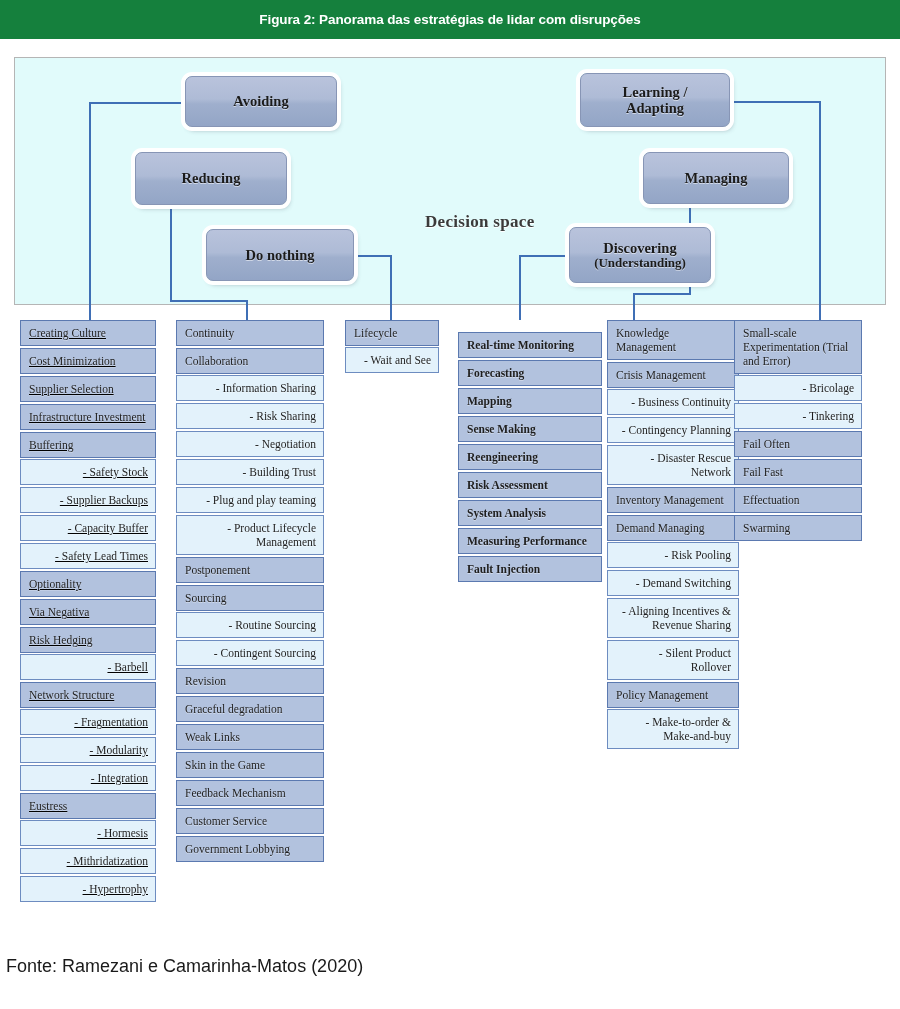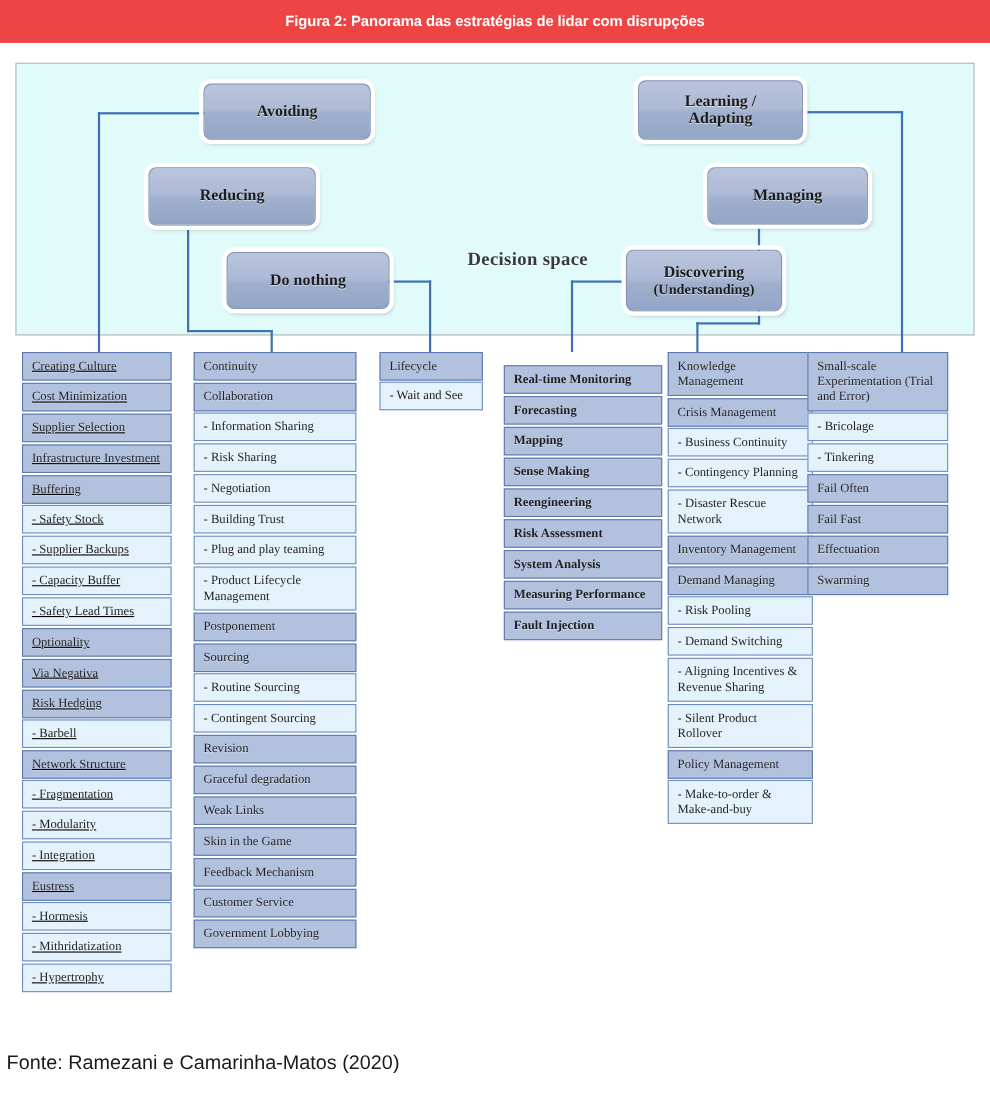--- a/index.html
+++ b/index.html
@@ -14,21 +14,21 @@
     height: 1009px;
     overflow: hidden;
     background: #ffffff;
   }
 
   
   #title-bar {
     position: absolute;
     left: 0; top: 0;
     width: 900px; height: 39px;
-    background: #ef4444;
+    background: #15803d;
     display: flex;
     align-items: center;
     justify-content: center;
   }
   #title-bar .title-text {
     color: #ffffff;
     font-family: "Liberation Sans", "DejaVu Sans", sans-serif;
     font-weight: bold;
     font-size: 13.5px;
     letter-spacing: -0.1px;
@@ -37,21 +37,21 @@
   
   #decision-panel {
     position: absolute;
     left: 14px; top: 57px;
     width: 872px; height: 248px;
     background: #e1fbfb;
     border: 1px solid #b5b5b5;
   }
   #decision-label {
     position: absolute;
-    left: 410px; top: 168px;
+    left: 410px; top: 154px;
     font-size: 17px;
     font-weight: bold;
     color: #3a3a3a;
     letter-spacing: 0.3px;
     text-shadow: 0 1px 0 #ffffff;
     text-align: right;
   }
 
   
   .node {
@@ -87,20 +87,21 @@
     color: #1e1e1e;
     font-size: 11.5px;
     line-height: 1.22;
     padding: 5px 7px 5px 8px;
     margin-bottom: 2px;
     text-shadow: 0 0.5px 0 rgba(255,255,255,0.4);
   }
   .cell.sub {
     background: #e3f2fb;
     border-color: #6d8cc0;
+    text-align: right;
   }
   .cell.tight { margin-bottom: 1px; }
 
   
   #source-note {
     position: absolute;
     left: 6px; top: 956px;
     font-family: "Liberation Sans", "DejaVu Sans", sans-serif;
     font-size: 18px;
     color: #1a1a1a;

